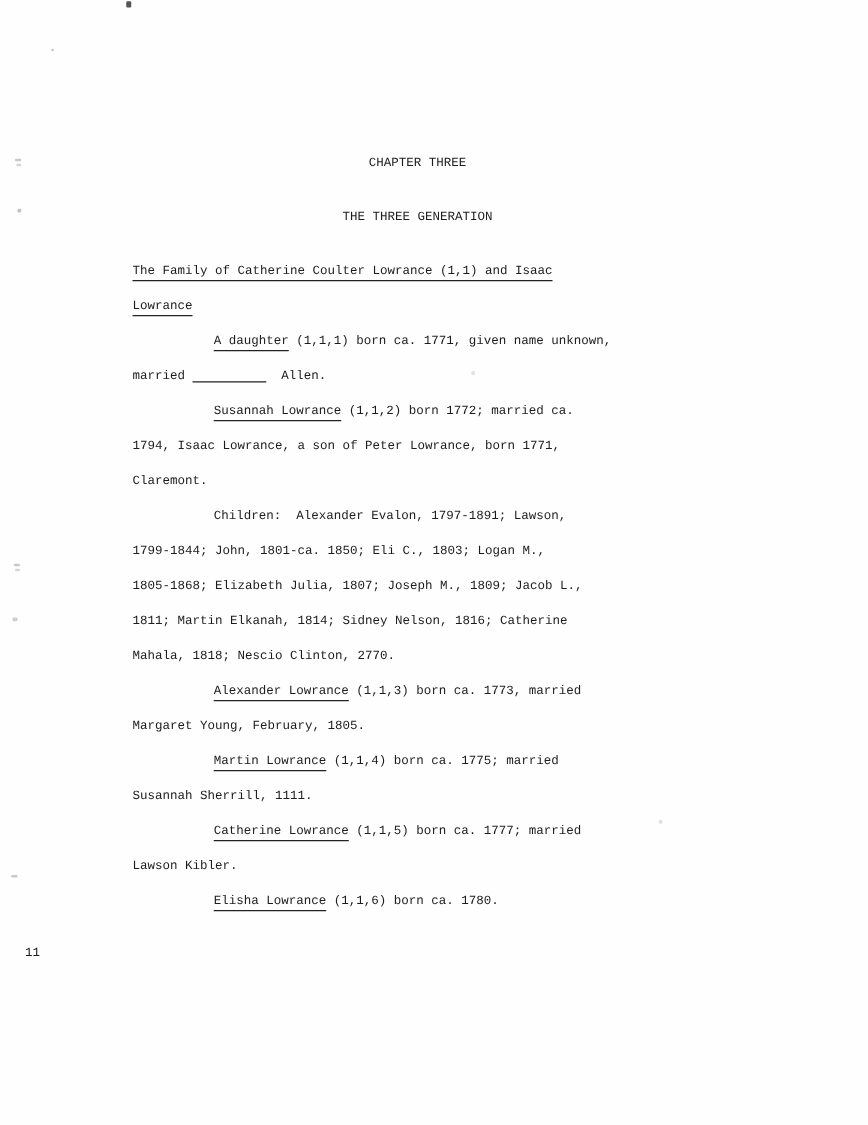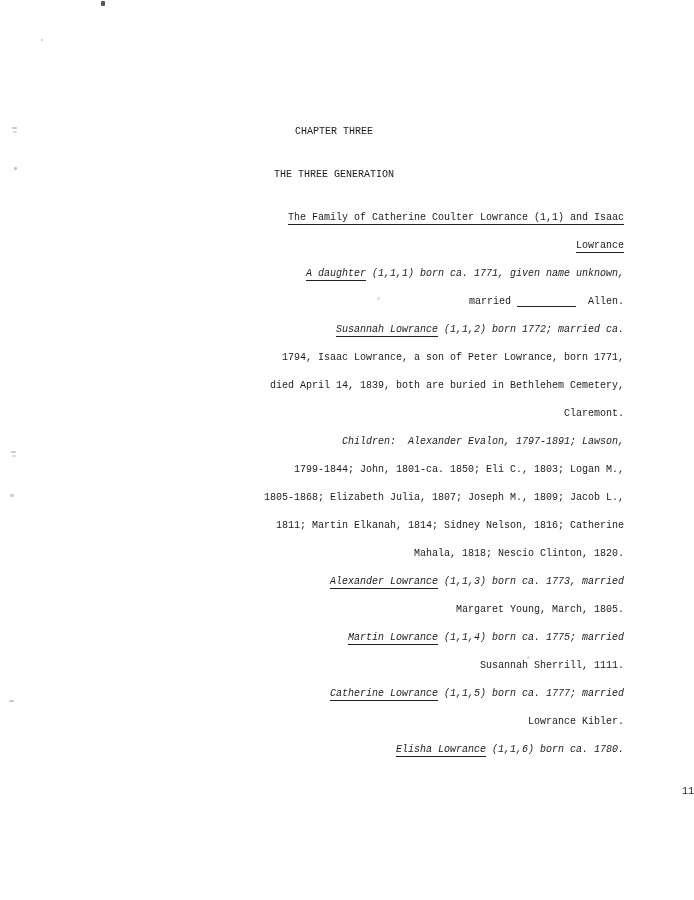--- a/index.html
+++ b/index.html
@@ -16,46 +16,44 @@
     box-sizing: border-box;
     padding: 118px 70px 0 106px;
     font-family: "Liberation Mono", "DejaVu Sans Mono", monospace;
     font-size: 10px;
     line-height: 28px;
     color: #1c1c1c;
     letter-spacing: 0px;
   }
   .line {
     white-space: pre-wrap;
-    text-align: right;
   }
   .ind {
     text-indent: 65px;
-    font-style: italic;
   }
   .center-head {
     margin-left: -106px;
     margin-right: -44px;
     text-align: center;
     margin-bottom: 15px;
   }
   .u {
     border-bottom: 1.5px solid #222;
     padding-bottom: 1px;
   }
   .blank {
     display: inline-block;
     width: 59px;
     border-bottom: 1.5px solid #222;
     vertical-align: -3px;
   }
   .pagenum {
     margin-left: -86px;
     margin-right: -70px;
-    text-align: right;
+    text-align: left;
     margin-top: 14px;
   }
   .speck {
     position: absolute;
     background: #8a8a8a;
     border-radius: 1px;
   }
 </style>
 </head>
 <body>
@@ -72,45 +70,44 @@
   </div>
 
   <div>
     <div class="line ind"><span class="u">A daughter</span><span> (1,1,1) born ca. 1771, given name unknown,</span></div>
     <div class="line"><span>married </span><span class="blank"></span><span>  Allen.</span></div>
   </div>
 
   <div>
     <div class="line ind"><span class="u">Susannah Lowrance</span><span> (1,1,2) born 1772; married ca.</span></div>
     <div class="line">1794, Isaac Lowrance, a son of Peter Lowrance, born 1771,</div>
-    <div class="line">died April 14, 1839, both are buried in Bethlehem Cemetery,</div>
     <div class="line">Claremont.</div>
   </div>
 
   <div>
     <div class="line ind">Children:  Alexander Evalon, 1797-1891; Lawson,</div>
     <div class="line">1799-1844; John, 1801-ca. 1850; Eli C., 1803; Logan M.,</div>
     <div class="line">1805-1868; Elizabeth Julia, 1807; Joseph M., 1809; Jacob L.,</div>
     <div class="line">1811; Martin Elkanah, 1814; Sidney Nelson, 1816; Catherine</div>
-    <div class="line">Mahala, 1818; Nescio Clinton, 1820.</div>
+    <div class="line">Mahala, 1818; Nescio Clinton, 2770.</div>
   </div>
 
   <div>
     <div class="line ind"><span class="u">Alexander Lowrance</span><span> (1,1,3) born ca. 1773, married</span></div>
-    <div class="line">Margaret Young, March, 1805.</div>
+    <div class="line">Margaret Young, February, 1805.</div>
   </div>
 
   <div>
     <div class="line ind"><span class="u">Martin Lowrance</span><span> (1,1,4) born ca. 1775; married</span></div>
     <div class="line">Susannah Sherrill, 1111.</div>
   </div>
 
   <div>
     <div class="line ind"><span class="u">Catherine Lowrance</span><span> (1,1,5) born ca. 1777; married</span></div>
-    <div class="line">Lowrance Kibler.</div>
+    <div class="line">Lawson Kibler.</div>
   </div>
 
   <div>
     <div class="line ind"><span class="u">Elisha Lowrance</span><span> (1,1,6) born ca. 1780.</span></div>
   </div>
 
   <div class="line pagenum">11</div>
 
   <div class="speck" style="left:101px; top:1px; width:4px; height:5px; background:#555;"></div>
   <div class="speck" style="left:41px; top:39px; width:2px; height:2px; opacity:.5;"></div>

